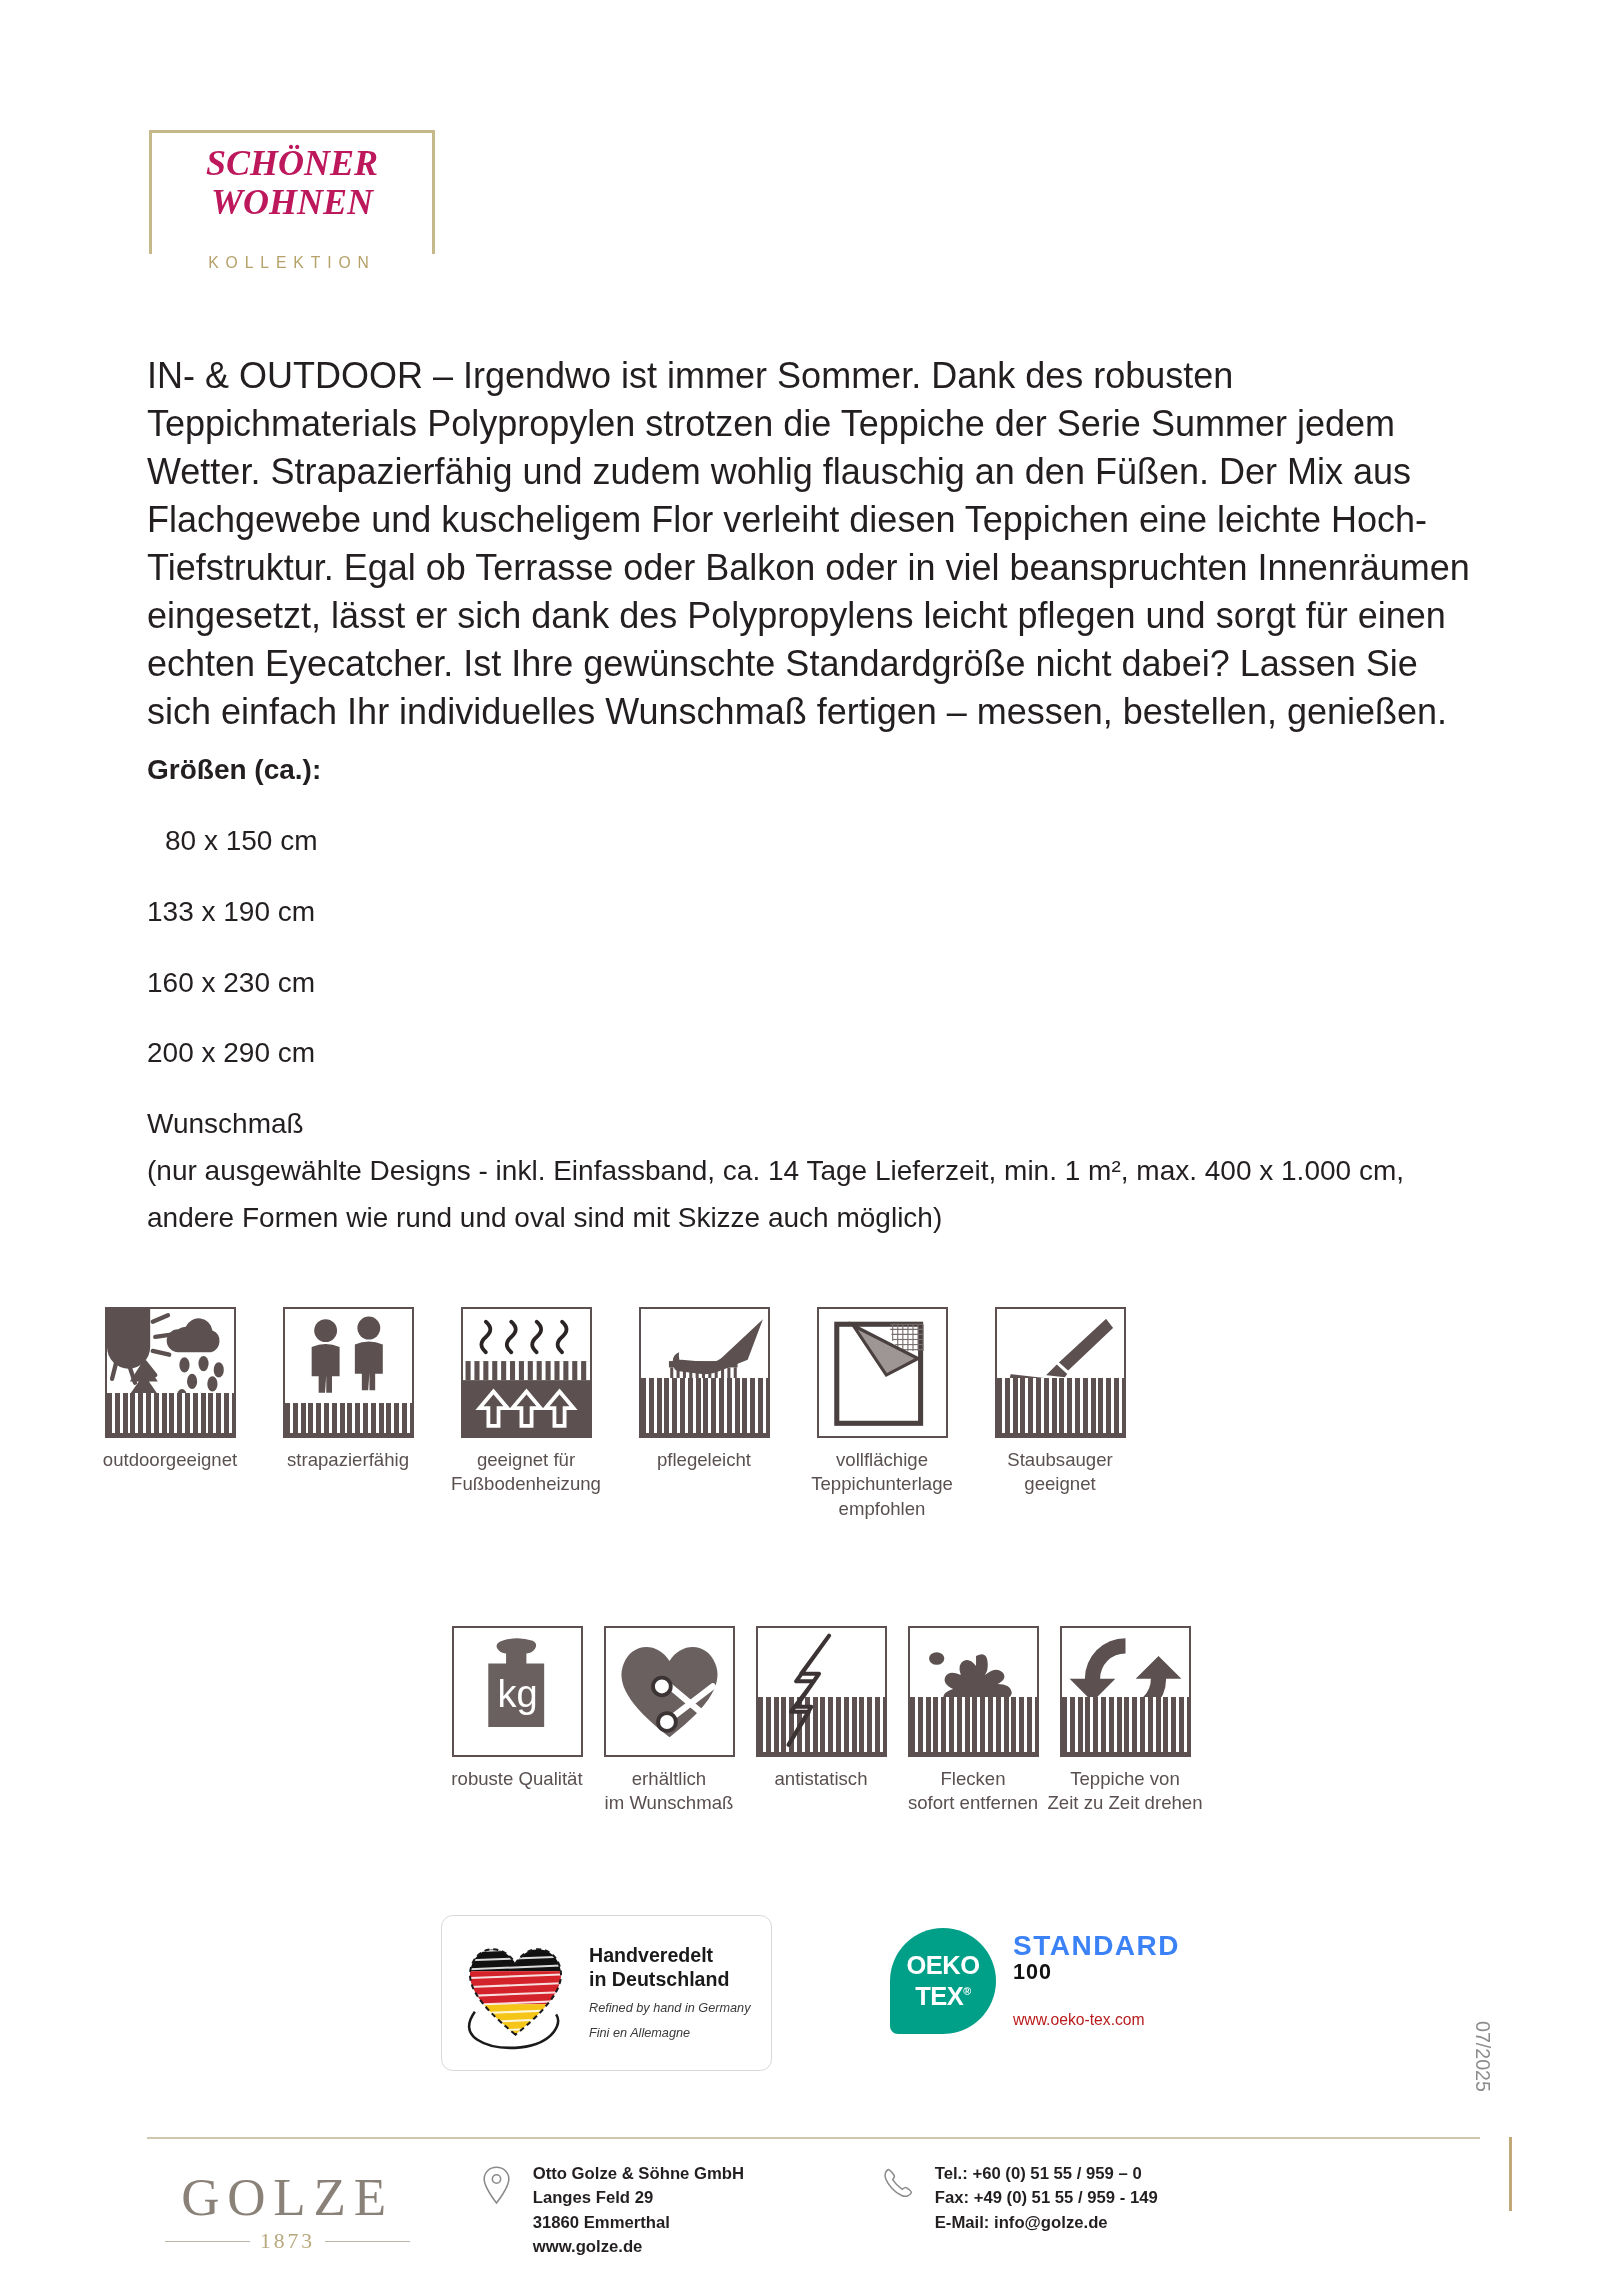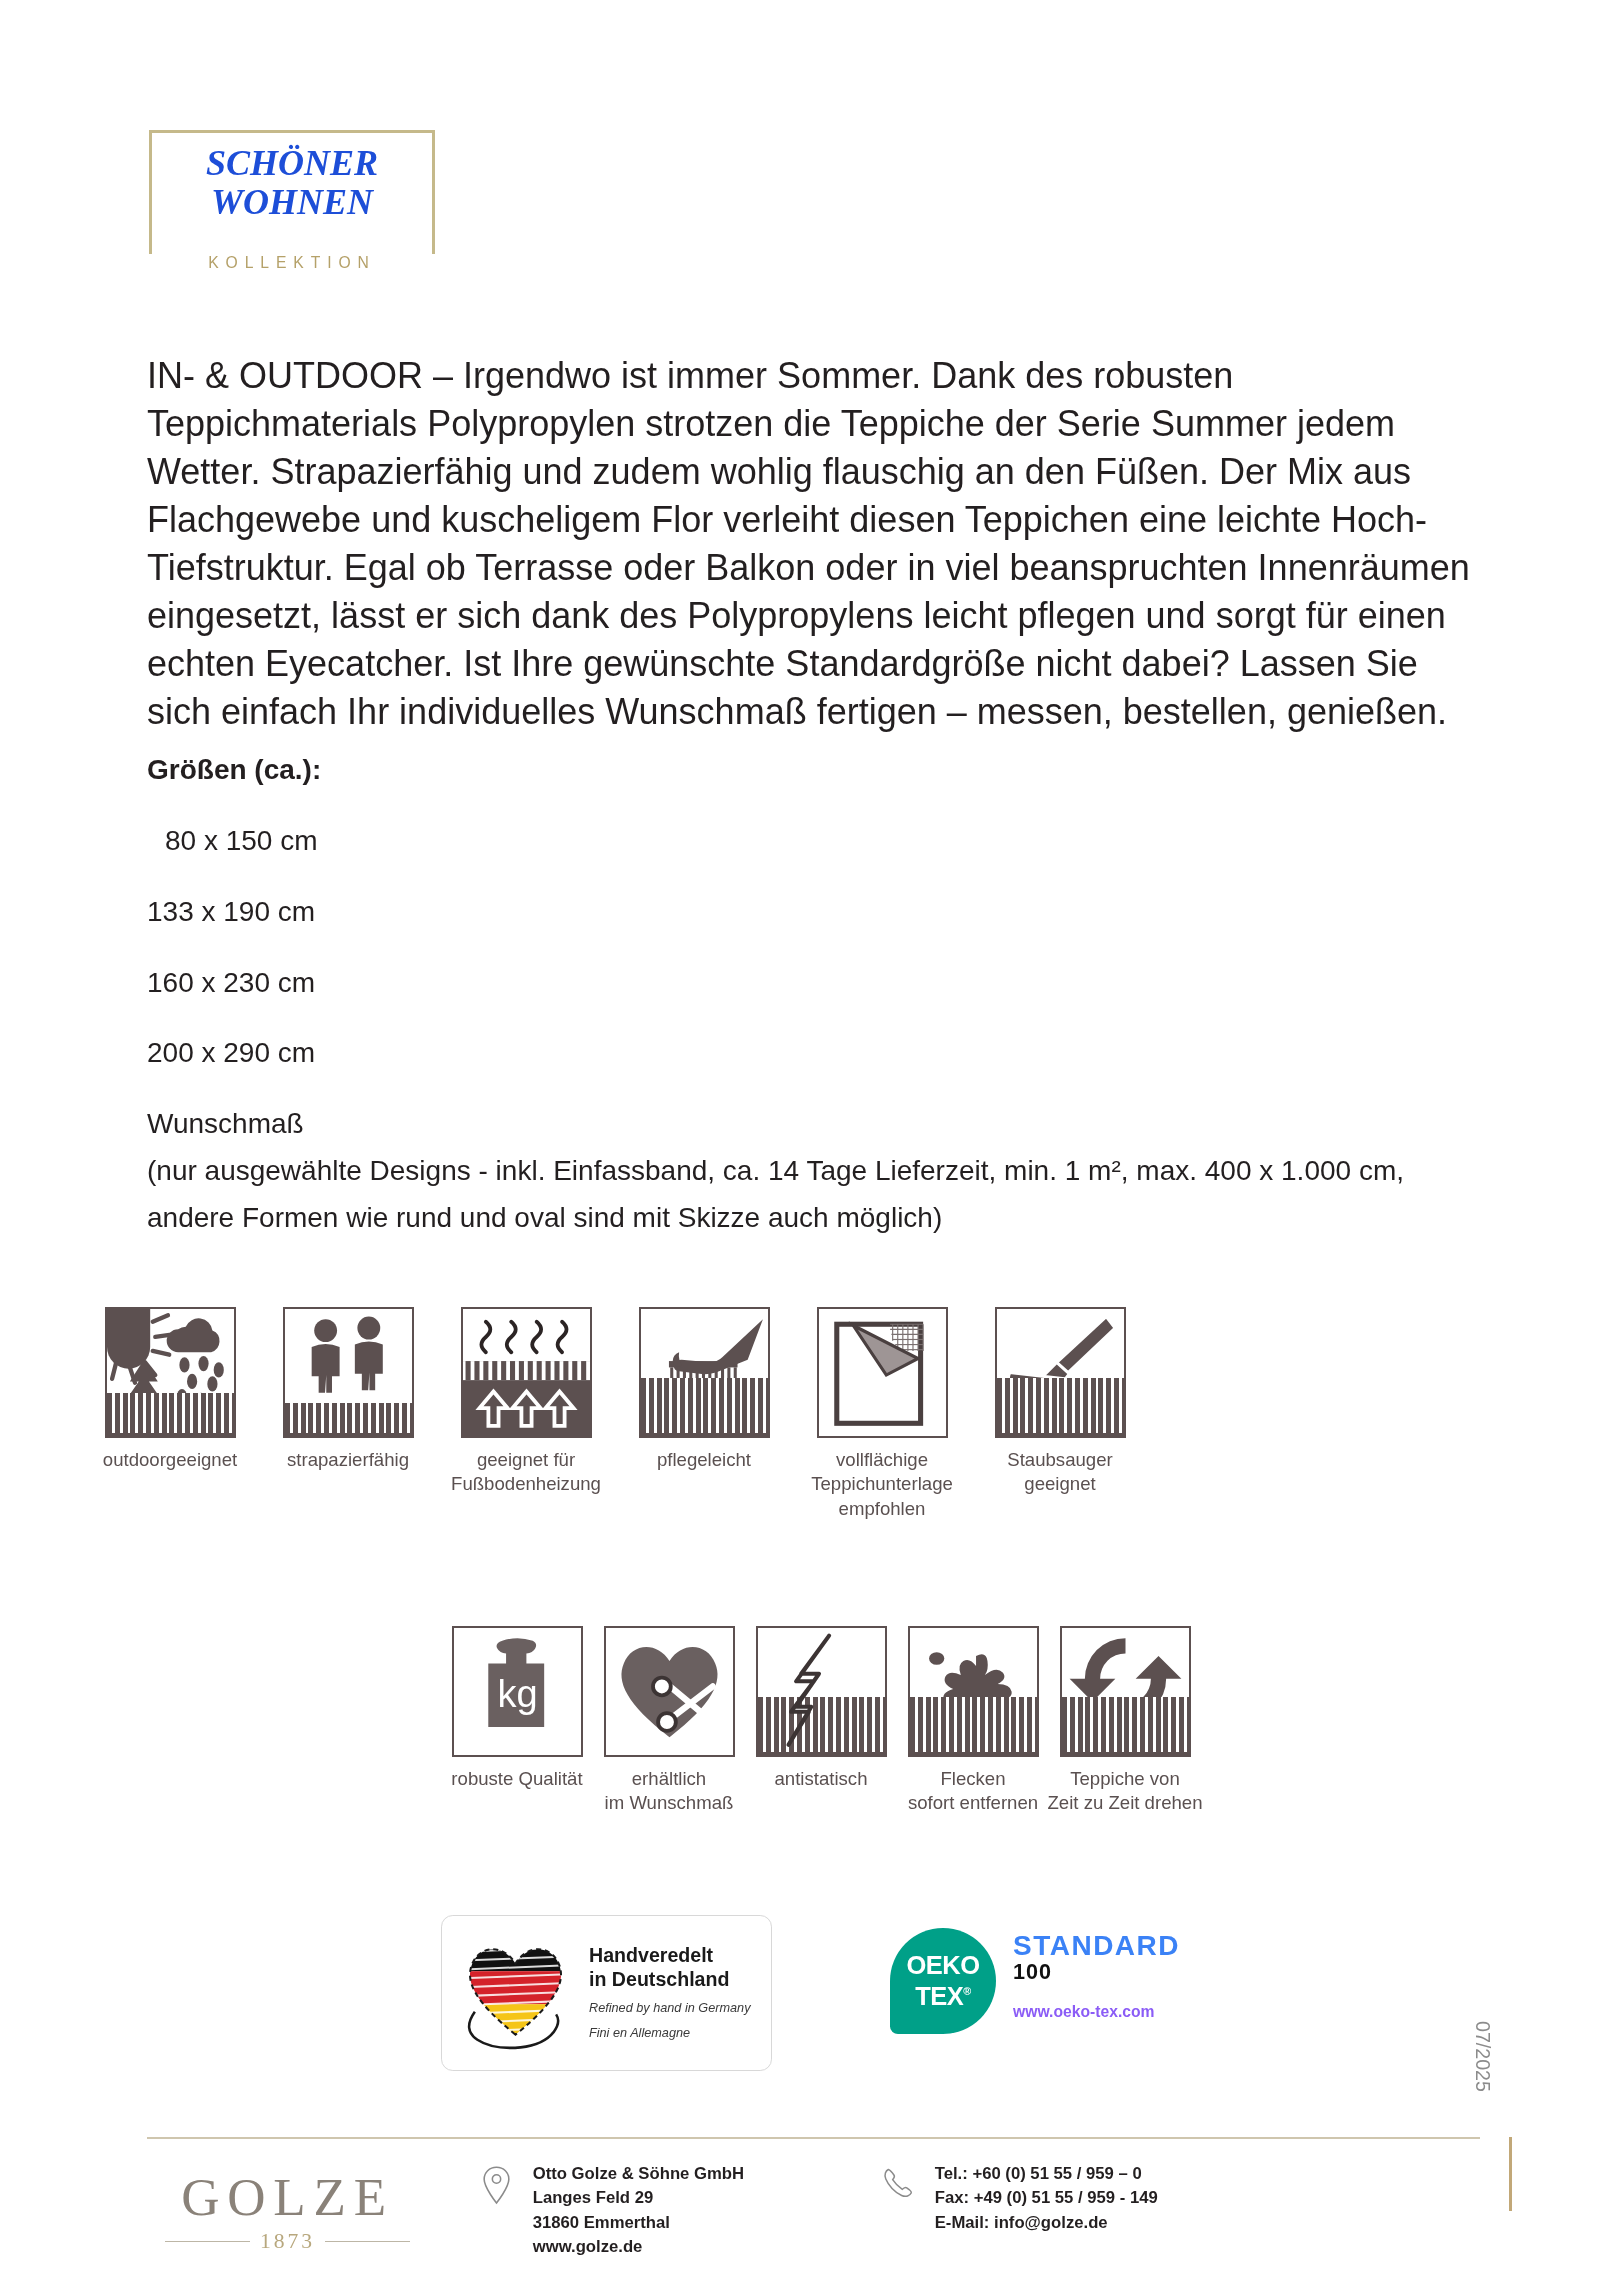--- a/index.html
+++ b/index.html
@@ -19,21 +19,21 @@
     box-sizing:border-box;
   }
   .sw-logo .frame-l{position:absolute;left:0;top:0;width:2.9px;height:131px;background:#c5b98a;}
   .sw-logo .frame-t{position:absolute;left:0;top:0;width:286px;height:2.9px;background:#c5b98a;}
   .sw-logo .frame-r{position:absolute;right:0;top:0;width:2.9px;height:131px;background:#c5b98a;}
   .sw-logo .frame-bl{position:absolute;left:0;bottom:0;width:51px;height:2.9px;background:#c5b98a;}
   .sw-logo .frame-br{position:absolute;right:0;bottom:0;width:51px;height:2.9px;background:#c5b98a;}
   .sw-word{
     position:absolute;left:0;top:13.7px;width:286px;text-align:center;
     font-family:"Liberation Serif","DejaVu Serif",serif;
-    font-style:italic;font-weight:bold;color:#1d4ed8;
+    font-style:italic;font-weight:bold;color:#be185d;
     font-size:36px;line-height:39px;letter-spacing:0px;
   }
   .sw-koll{
     position:absolute;left:0;bottom:-10.8px;width:286px;text-align:center;
     font-size:15.7px;letter-spacing:6.9px;color:#b5a169;font-weight:normal;
     background:#fff;
   }
 
   .title-banner{
     position:absolute;left:870px;top:188px;width:643px;height:69px;
@@ -106,21 +106,21 @@
     border-radius:53px 53px 53px 7.8px;
     display:flex;flex-direction:column;align-items:center;justify-content:center;
     color:#fff;font-weight:bold;
   }
   .oeko-drop .l1{font-size:25.5px;line-height:26.5px;letter-spacing:-0.5px;}
   .oeko-drop .l2{font-size:25.5px;line-height:26.5px;letter-spacing:-0.5px;}
   .oeko-drop .reg{font-size:10.8px;vertical-align:super;}
   .oeko-txt{position:absolute;left:123px;top:5.9px;}
   .oeko-txt .std{font-size:28px;font-weight:bold;letter-spacing:1.5px;line-height:25.5px;color:#3b82f6;}
   .oeko-txt .num{font-size:21.6px;font-weight:bold;letter-spacing:1px;line-height:25.5px;color:#111;}
-  .oeko-txt .url{font-size:15.7px;font-weight:bold;line-height:21.6px;color:#8b5cf6;margin-top:17px;}
+  .oeko-txt .url{font-size:15.7px;font-weight:normal;line-height:21.6px;color:#b91c1c;margin-top:25px;}
 
   
   .side-date{
     position:absolute;left:1494px;top:2021px;
     font-size:19.6px;color:#8c8c8c;
     transform:rotate(90deg);transform-origin:left top;white-space:nowrap;
   }
   .side-rule{position:absolute;left:1509px;top:2137px;width:2.9px;height:74px;background:#c2a878;}
 
   

